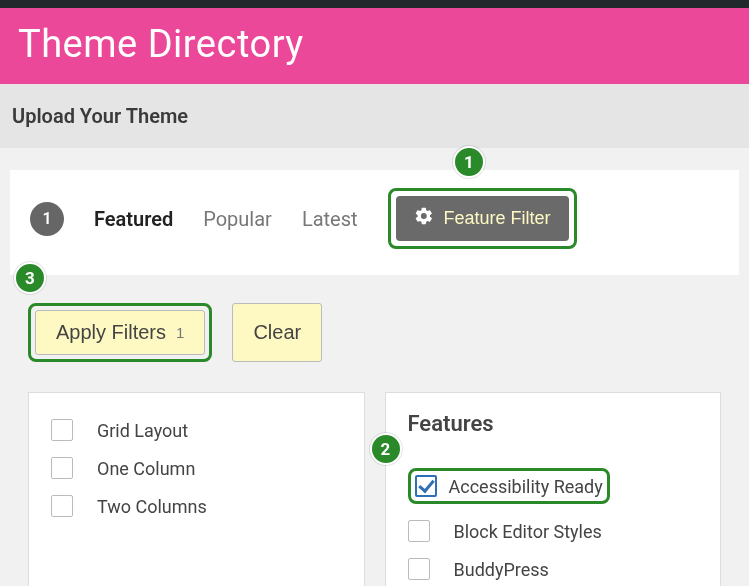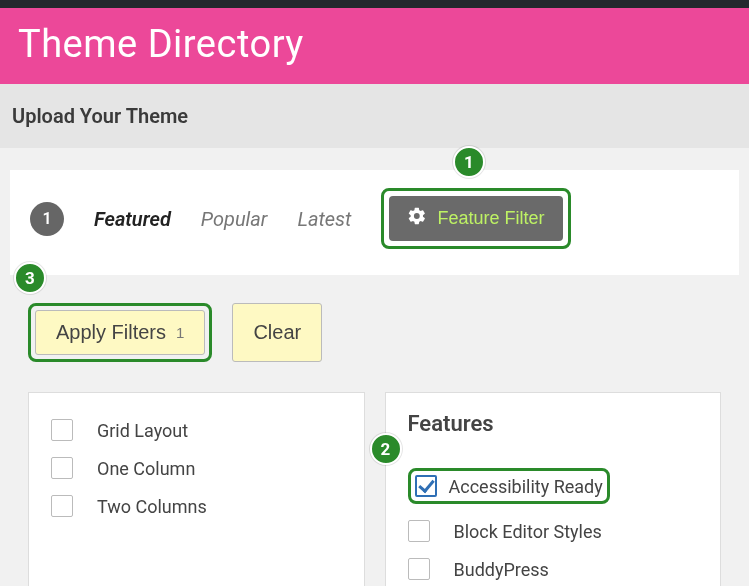--- a/index.html
+++ b/index.html
@@ -53,35 +53,34 @@
     align-items: center;
     justify-content: center;
     font-size: 16px;
     font-weight: 600;
   }
   .tab {
     font-size: 20px;
     color: #777;
     cursor: pointer;
     padding: 4px 0;
-    font-style: italic;
   }
   .tab.active {
     color: #222;
     font-weight: 600;
   }
   .feature-filter-wrap {
     border: 3px solid #2a8a2a;
     border-radius: 8px;
     padding: 5px;
     display: inline-block;
   }
   .feature-filter-btn {
     background: #6a6a6a;
-    color: #bef264;
+    color: #fef9c3;
     border: none;
     border-radius: 4px;
     padding: 10px 18px;
     font-size: 18px;
     display: inline-flex;
     align-items: center;
     gap: 10px;
     cursor: pointer;
   }
   .gear-icon { width: 20px; height: 20px; }

